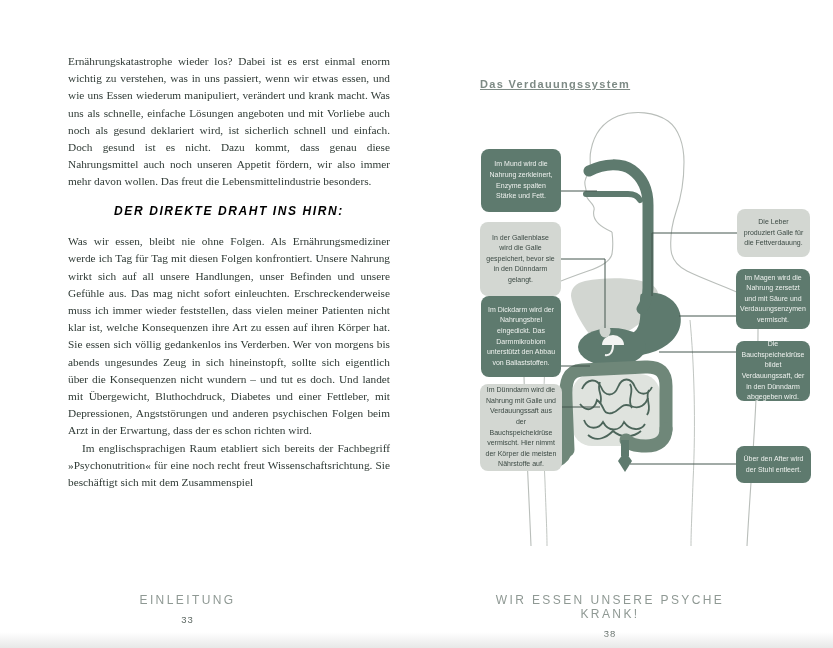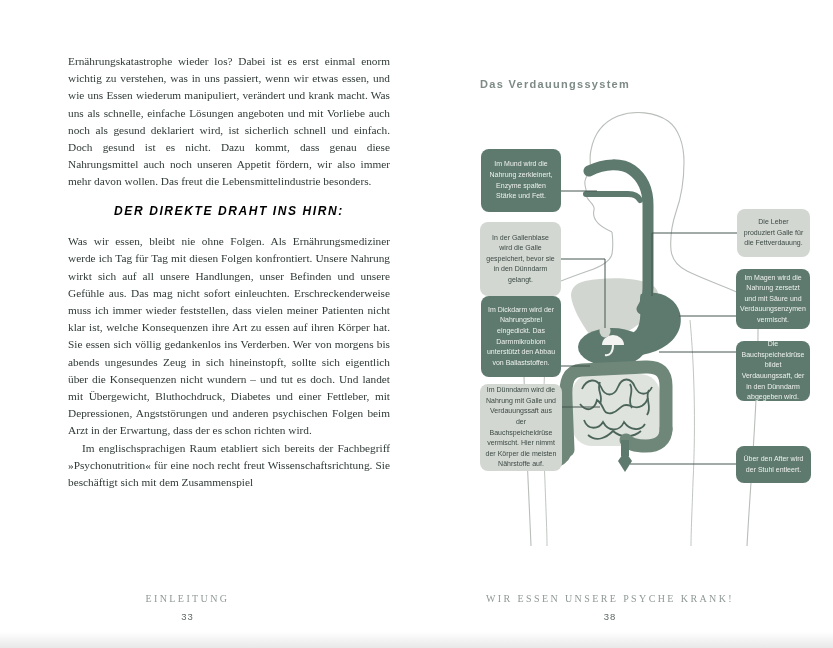--- a/index.html
+++ b/index.html
@@ -14,26 +14,26 @@
             text-align:justify;}
   .text-col p{margin:0;}
   .para-indent{text-indent:14px;}
   .heading{margin:13px 0 14px 0;text-align:center;color:#000000;
            font-family:"Liberation Sans",sans-serif;font-weight:bold;font-size:12px;
            letter-spacing:1.6px;line-height:15.5px;font-style:italic;}
   .heading span{display:block;}
 
   .footer-left{position:absolute;left:60px;top:593px;width:255px;text-align:center;}
   .footer-right{position:absolute;left:480px;top:593px;width:260px;text-align:center;}
-  .running-label{font-size:10px;letter-spacing:2.4px;color:#8f9994;font-family:Liberation Serif, serif;}
+  .running-label{font-size:12px;letter-spacing:2.4px;color:#8f9994;}
   .page-num{margin-top:7px;font-size:9.5px;letter-spacing:1px;color:#5f6a65;}
 
   
   .diagram-title{position:absolute;left:480px;top:78px;font-size:11px;letter-spacing:1.3px;
-                 color:#7d8a85;font-weight:bold;}
+                 color:#7d8a85;font-weight:bold;text-decoration:underline;}
   svg.diagram{position:absolute;left:0;top:0;pointer-events:none;}
 
   .lbl{position:absolute;border-radius:8px;display:flex;align-items:center;justify-content:center;
        text-align:center;font-size:7px;line-height:10.6px;padding:4px 5px;box-sizing:border-box;
        z-index:2;}
   .lbl.dark{background:#5e7a6e;color:#eef1ee;}
   .lbl.light{background:#d3d7d2;color:#3c4a44;}
 
   .box-mund {left:481px;top:149px;width:80px;height:63px;}
   .box-galle{left:480px;top:222px;width:81px;height:74px;}

